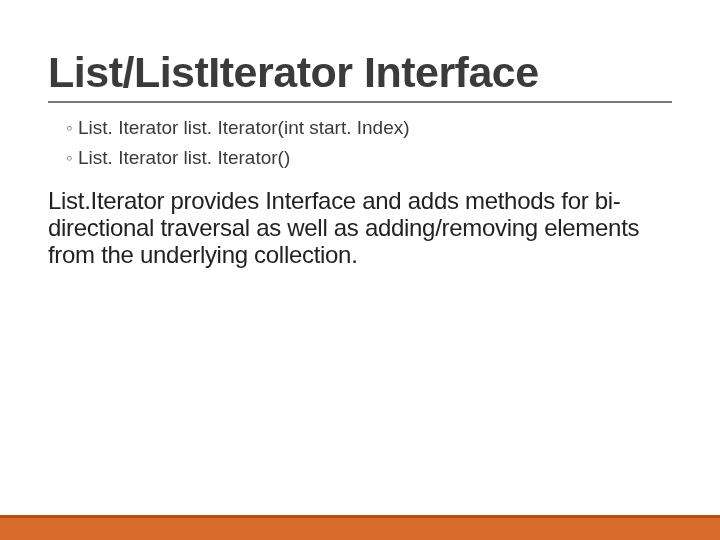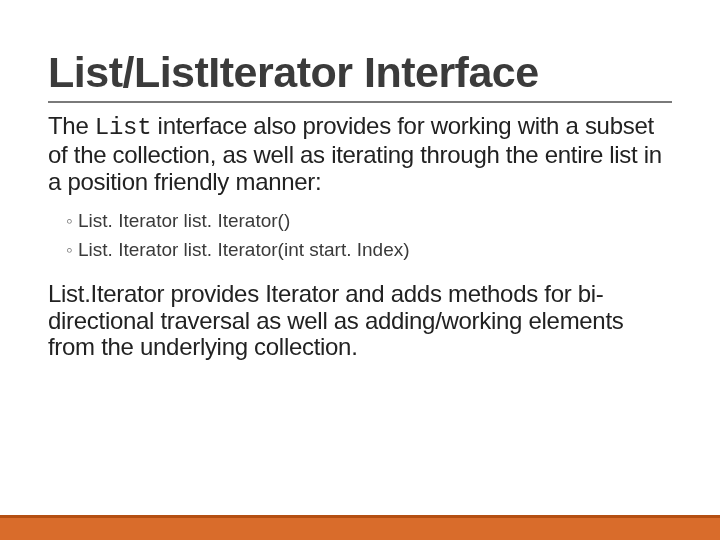--- a/index.html
+++ b/index.html
@@ -79,29 +79,26 @@
   }
 </style>
 </head>
 <body>
 
 <div class="slide">
 
   <h1 class="title">List/ListIterator Interface</h1>
   <hr class="rule">
 
-  <p class="para">
-    <span>The </span><span class="mono">List</span><span> interface also provides for working with a subset of the collection, as well as iterating through the entire list in a position friendly manner:</span>
-  </p>
 
   <ul class="bullets">
+    <li>List. Iterator list. Iterator(int start. Index)</li>
     <li>List. Iterator list. Iterator()</li>
-    <li>List. Iterator list. Iterator(int start. Index)</li>
   </ul>
 
   <p class="para">
-    <span class="ital">List.Iterator</span><span> provides </span><span class="ital">Iterator</span><span> and adds methods for bi-directional traversal as well as adding/working elements from the underlying collection.</span>
+    <span class="ital">List.Iterator</span><span> provides </span><span class="ital">Interface</span><span> and adds methods for bi-directional traversal as well as adding/removing elements from the underlying collection.</span>
   </p>
 
 </div>
 
 <div class="footer-line"></div>
 <div class="footer-bar"></div>
 
 </body></html>

